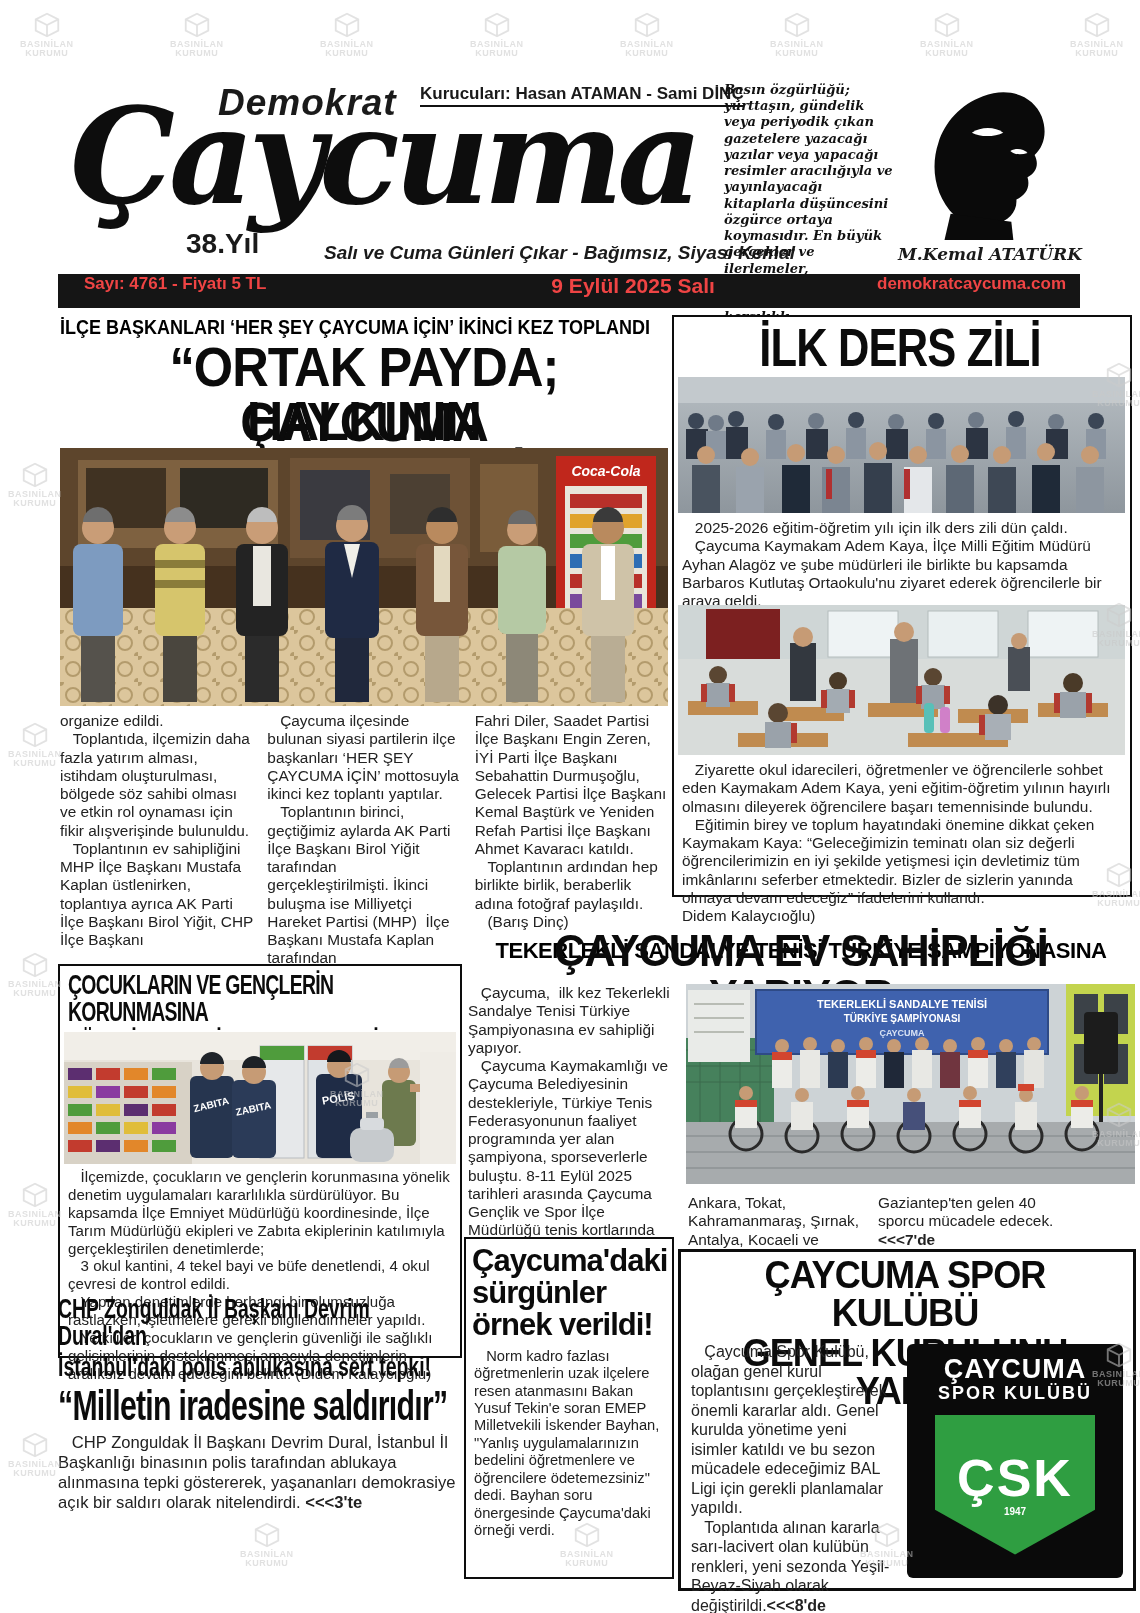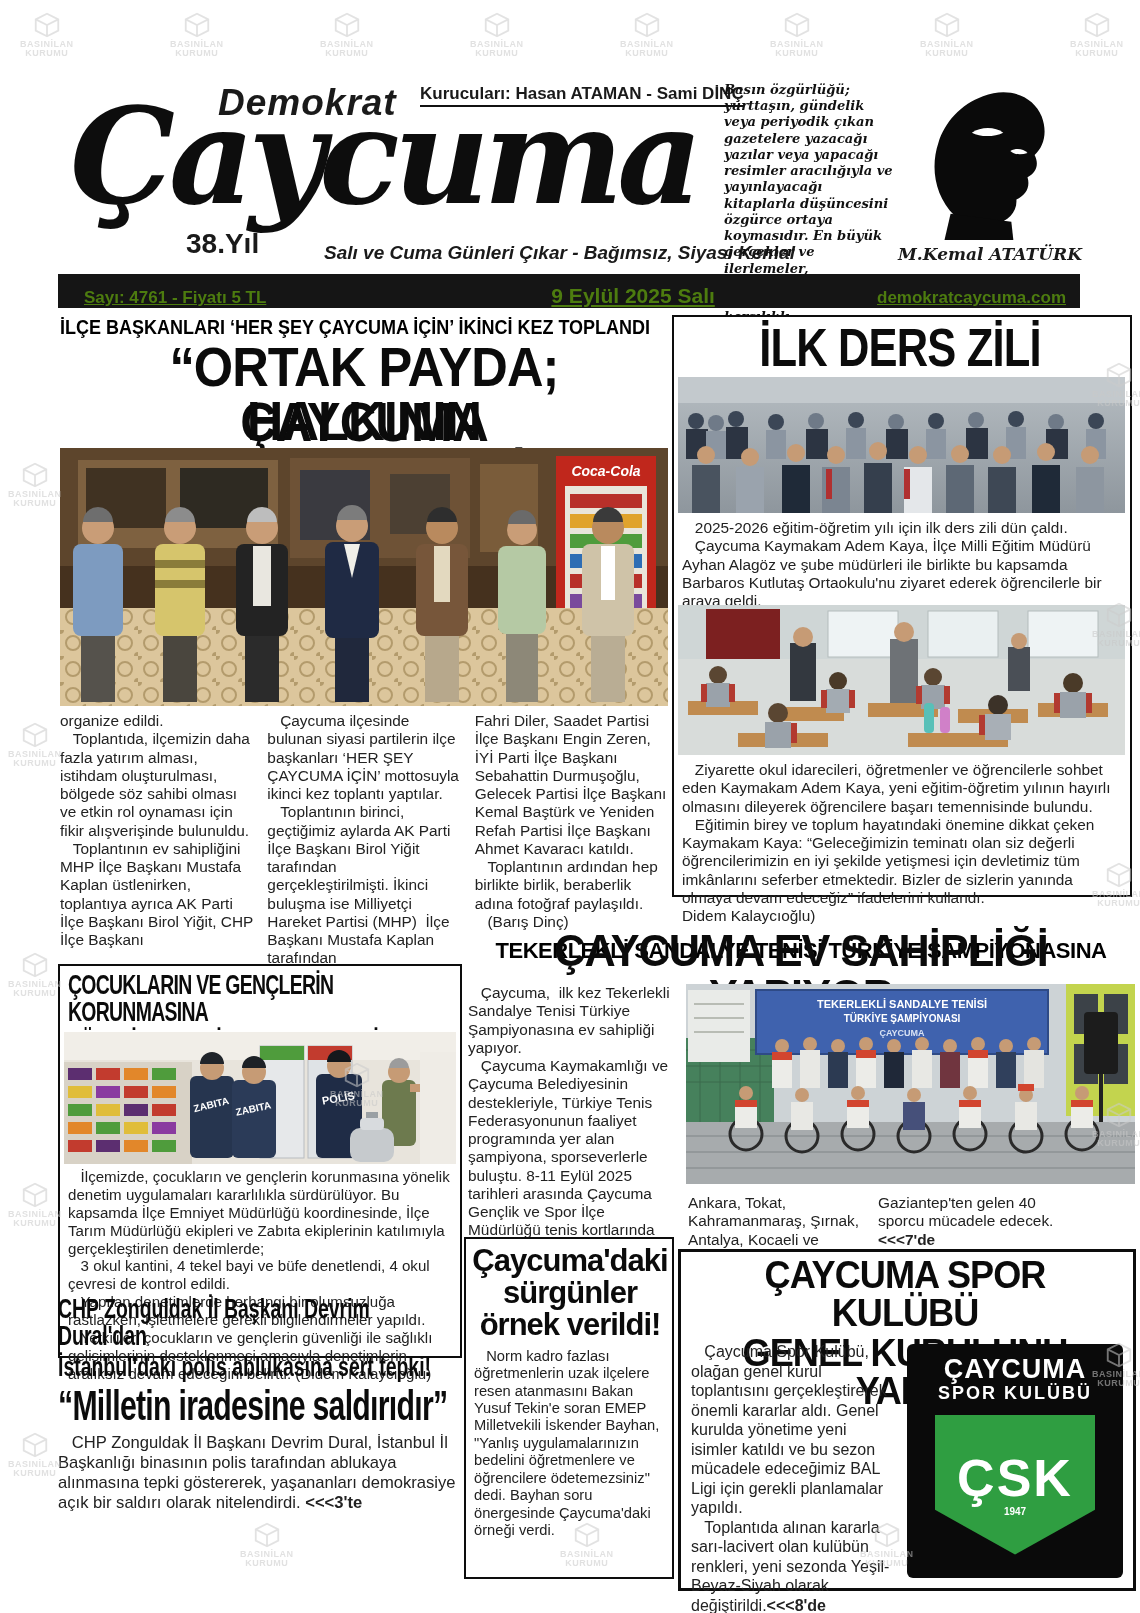--- a/index.html
+++ b/index.html
@@ -12,21 +12,21 @@
   .pre{white-space:pre-wrap;}
   .cond{transform-origin:0 0;}
   .condc{transform-origin:50% 0;}
   
   .masthead-title{font-family:"DejaVu Serif",serif;font-weight:bold;font-style:italic;
       letter-spacing:-6px;color:#0d0d0d;line-height:.95;}
   .founders{font-weight:bold;font-size:17px;border-bottom:2px solid #111;padding-bottom:1px;}
   .quoteblock{font-family:"DejaVu Serif",serif;font-style:italic;font-weight:bold;
       font-size:13.1px;line-height:1.24;color:#111;}
   
-  .infobar{background:#151515;color:#4d7c0f;display:flex;align-items:flex-end;text-decoration:underline;}
+  .infobar{background:#151515;color:#ef4444;display:flex;align-items:flex-start;}
   
   .kick{font-weight:bold;color:#000;}
   .huge{font-weight:bold;color:#0b0b0b;letter-spacing:-1px;line-height:1;}
   .boxed{border:2.5px solid #0d0d0d;background:#fff;}
   .body-txt{font-size:15.4px;line-height:1.185;color:#222;}
   .cols3{display:flex;gap:14px;}
   .cols3>div{flex:1;}
   .more{font-weight:bold;}
   
   .wm{position:absolute;display:flex;flex-direction:column;align-items:center;
@@ -556,21 +556,21 @@
   <div class="abs" style="left:58px;top:1296px;width:404px;">
     <div class="huge cond" style="font-size:27px;width:560px;transform:scaleX(.72);letter-spacing:0;">CHP Zonguldak İl Başkanı Devrim Dural'dan</div>
     <div class="huge cond" style="font-size:27px;width:560px;transform:scaleX(.72);letter-spacing:0;margin-top:4px;">İstanbul'daki polis ablukasına sert tepki!</div>
     <div class="huge cond" style="font-size:42px;width:560px;transform:scaleX(.72);margin-top:4px;">“Milletin iradesine saldırıdır”</div>
     <div class="body-txt" style="margin-top:6px;font-size:16.6px;line-height:1.2;">
       <span class="pre">   CHP Zonguldak İl Başkanı Devrim Dural, İstanbul İl Başkanlığı binasının polis tarafından ablukaya alınmasına tepki göstererek, yaşananları demokrasiye açık bir saldırı olarak nitelendirdi. </span><span class="more">&lt;&lt;&lt;3'te</span>
     </div>
   </div>
 
   <div class="abs boxed" style="left:464px;top:1237px;width:206px;height:338px;border-width:2px;">
-    <div class="huge" style="margin:6px 4px 0 6px;font-size:31px;letter-spacing:-1px;line-height:1.04;text-align:center;">Çaycuma'daki sürgünler örnek verildi!</div>
+    <div class="huge" style="margin:6px 4px 0 6px;font-size:31px;letter-spacing:-1px;line-height:1.04;">Çaycuma'daki sürgünler örnek verildi!</div>
     <div class="body-txt" style="margin:6px 6px 0 8px;font-size:14.7px;">
       <span class="pre">   Norm kadro fazlası öğretmenlerin uzak ilçelere resen atanmasını Bakan Yusuf Tekin'e soran EMEP Milletvekili İskender Bayhan, "Yanlış uygulamalarınızın bedelini öğretmenlere ve öğrencilere ödetemezsiniz" dedi. Bayhan soru önergesinde Çaycuma'daki örneği verdi.</span>
       
     </div>
   </div>
 
   <div class="abs boxed" style="left:678px;top:1249px;width:452px;height:336px;border-width:3px;">
     <div class="huge condc" style="width:448px;text-align:center;font-size:38px;margin-top:4px;transform:scaleX(.95);">ÇAYCUMA SPOR KULÜBÜ</div>
     <div class="huge condc" style="width:448px;text-align:center;font-size:38px;margin-top:2px;transform:scaleX(.95);">GENEL KURULUNU YAPTI</div>
     <div class="body-txt" style="position:absolute;left:10px;top:90px;width:204px;font-size:16px;line-height:1.22;">

